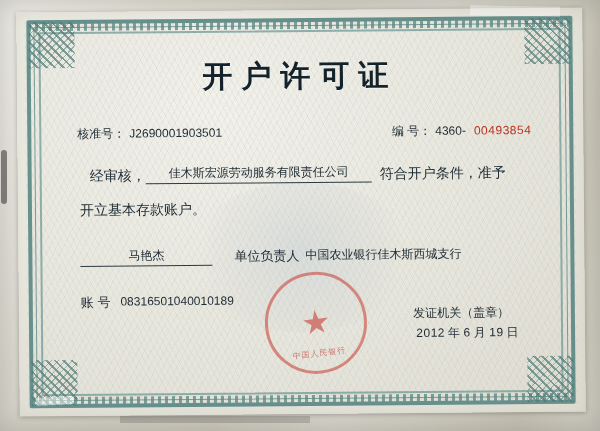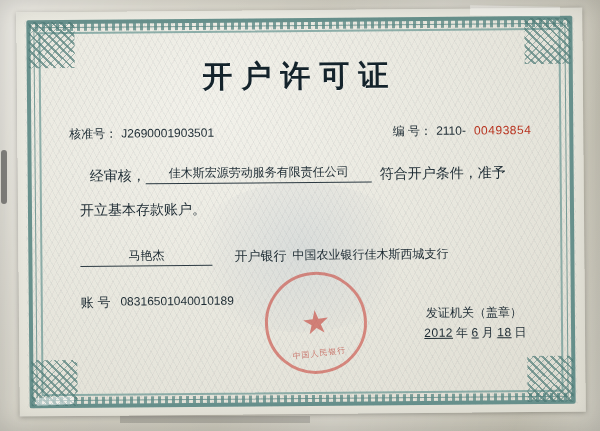--- a/index.html
+++ b/index.html
@@ -139,21 +139,21 @@
     align-items: flex-end;
     font-size: 12px;
     line-height: 18px;
   }
 
   .row-codes {
     margin-top: 26px;
     padding: 0 14px 0 18px;
     justify-content: space-between;
   }
-  .lbl { white-space: nowrap; }
+  .lbl { white-space: nowrap; margin-left: 8px; }
   .val { white-space: nowrap; padding: 0 4px; }
   .val-red { color: #b8331f; letter-spacing: 0.5px; }
 
   .row-body1 {
     margin-top: 22px;
     padding-left: 38px;
     font-size: 14px;
   }
   .fill {
     border-bottom: 1px solid #2c3a42;
@@ -192,28 +192,28 @@
   .fill.acct {
     min-width: 190px;
     border-bottom: none;
     text-align: left;
     padding-left: 10px;
   }
 
   
   .issuer {
     position: absolute;
-    right: 24px;
+    right: 32px;
     bottom: 42px;
-    text-align: center;
+    text-align: left;
     font-size: 12px;
     line-height: 20px;
   }
   .issuer .date { letter-spacing: 0.5px; }
-  .issuer .date .num { padding: 0 3px; text-decoration: underline; }
+  .issuer .date .num { padding: 0 3px; }
 
   
   .seal {
     position: absolute;
     left: 246px;
     top: 262px;
     width: 96px;
     height: 96px;
     border-radius: 50%;
     border: 3px solid rgba(196,40,30,0.58);
@@ -289,49 +289,49 @@
 
     <div class="content">
 
       <div class="doc-title">开户许可证</div>
 
       <div class="row row-codes">
         <div>
           <span class="lbl">核准号：</span><span class="val">J2690001903501</span>
         </div>
         <div>
-          <span class="lbl">编 号：</span><span class="val">2110-</span><span class="val val-red">00493854</span>
+          <span class="lbl">编 号：</span><span class="val">4360-</span><span class="val val-red">00493854</span>
         </div>
       </div>
 
       <div class="row row-body1">
         <span>经审核，</span>
         <span class="fill wide">佳木斯宏源劳动服务有限责任公司</span>
         <span class="after">符合开户条件，准予</span>
       </div>
 
       <div class="row row-body2">
         <span>开立基本存款账户。</span>
       </div>
 
       <div class="row row-rep">
         <span class="fill rep">马艳杰</span>
-        <span class="bank-lbl">开户银行</span>
+        <span class="bank-lbl">单位负责人</span>
         <span class="fill bank">中国农业银行佳木斯西城支行</span>
       </div>
 
       <div class="row row-acct">
         <span>账 号</span>
         <span class="fill acct">08316501040010189</span>
       </div>
 
       <div class="issuer">
         <div>发证机关（盖章）</div>
         <div class="date">
-          <span class="num">2012</span><span>年</span><span class="num">6</span><span>月</span><span class="num">18</span><span>日</span>
+          <span class="num">2012</span><span>年</span><span class="num">6</span><span>月</span><span class="num">19</span><span>日</span>
         </div>
       </div>
 
     </div>
 
     <div class="seal">
       <div class="seal-text">中国人民银行</div>
     </div>
   </div>
 

